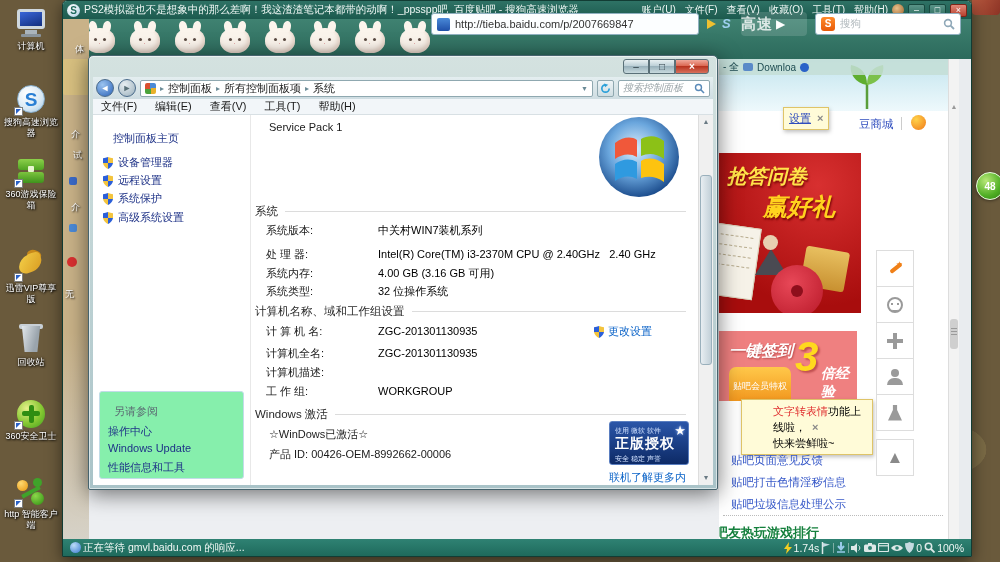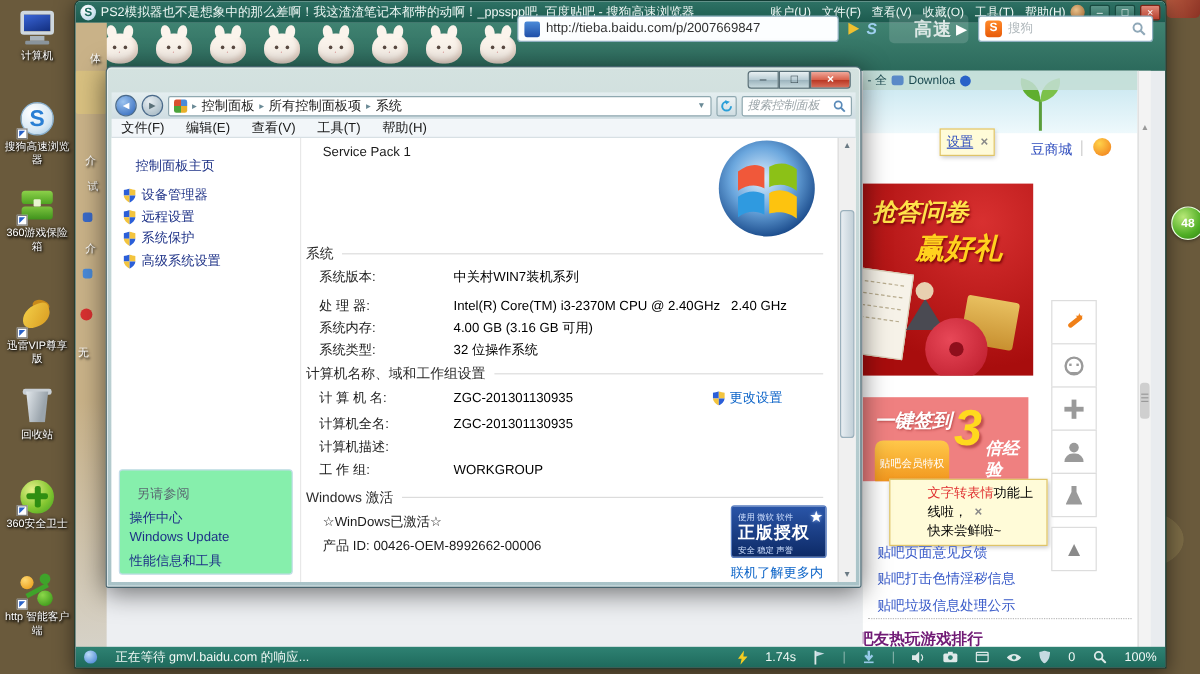--- a/index.html
+++ b/index.html
@@ -67,27 +67,27 @@
   .rabbit::before,.rabbit::after{content:"";position:absolute;top:-7px;width:8px;height:11px;background:#fbf4ec;border-radius:50% 50% 40% 40%;}
   .rabbit::before{left:4px;transform:rotate(-12deg);}
   .rabbit::after{right:4px;transform:rotate(12deg);}
   .rabbit .f{position:absolute;left:9px;top:10px;width:3px;height:3px;background:#5a4a42;border-radius:50%;box-shadow:9px 0 0 #5a4a42,4px 4px 0 -1px #e09a9a;}
 
   .addr-field{position:absolute;left:368px;top:12px;width:268px;height:22px;background:#fcfeff;border:1px solid #8fb0c0;border-radius:3px;display:flex;align-items:center;padding:0 5px;gap:5px;}
   .fav{width:13px;height:13px;border-radius:2px;background:linear-gradient(#4a8ad8,#1f4fa8);flex:none;}
   .addr-field .url{font-size:11px;color:#333;white-space:nowrap;overflow:hidden;}
   .mini-gold{position:absolute;left:644px;top:18px;width:0;height:0;border-left:9px solid #f0c030;border-top:5px solid transparent;border-bottom:5px solid transparent;}
   .mini-s{position:absolute;left:659px;top:15px;color:#9fd0f0;font-weight:bold;font-size:13px;font-style:italic;}
-  .speed-btn{position:absolute;left:678px;top:11px;width:66px;height:24px;background:rgba(255,255,255,.14);border-radius:4px;display:flex;align-items:center;justify-content:flex-end;gap:3px;color:rgba(255,255,255,.8);font-size:15px;font-weight:bold;letter-spacing:1px;}
+  .speed-btn{position:absolute;left:678px;top:11px;width:66px;height:24px;background:rgba(255,255,255,.14);border-radius:4px;display:flex;align-items:center;justify-content:flex-start;gap:3px;color:rgba(255,255,255,.8);font-size:15px;font-weight:bold;letter-spacing:1px;}
   .speed-btn .play{font-size:12px;color:#fff;}
   .search-box{position:absolute;left:752px;top:12px;width:146px;height:22px;background:#fff;border:1px solid #8fb0c0;border-radius:3px;display:flex;align-items:center;padding:0 5px;gap:5px;}
   .sbadge{width:14px;height:14px;border-radius:3px;background:linear-gradient(#ff8a2a,#e85a08);color:#fff;font-size:10px;font-weight:bold;text-align:center;line-height:14px;flex:none;}
   .search-box .ph{flex:1;font-size:10.5px;color:#b0b8bc;}
 
-  .b-status{position:absolute;left:0;bottom:0;right:0;height:17px;background:linear-gradient(#2f8273,#1e6a5c);display:flex;align-items:center;padding:0 7px;gap:15px;color:#f0f8f5;font-size:10.5px;}
+  .b-status{position:absolute;left:0;bottom:0;right:0;height:17px;background:linear-gradient(#2f8273,#1e6a5c);display:flex;align-items:center;padding:0 7px;gap:2px;color:#f0f8f5;font-size:10.5px;}
   .spin{width:11px;height:11px;border-radius:50%;background:radial-gradient(circle at 35% 30%,#bcdcf8,#3a7ad0);flex:none;}
   .b-status .load{flex:1;white-space:nowrap;overflow:hidden;}
   .sico{display:inline-flex;align-items:center;flex:none;opacity:.95;}
   .sep-v{width:1px;height:10px;background:rgba(255,255,255,.4);flex:none;}
 
   
   .page-bottom{position:absolute;left:26px;top:430px;width:630px;height:110px;background:#edeff2;}
   .strip{position:absolute;left:0;top:18px;width:26px;height:522px;background:linear-gradient(#c9b288 60%,#d6d2c8);overflow:hidden;}
   .strip .pl{position:absolute;color:#fff;font-size:9px;text-shadow:1px 1px 2px #000;}
   .blob{position:absolute;border-radius:2px;}
@@ -119,21 +119,21 @@
   .ban2{position:absolute;left:0;top:272px;width:138px;height:70px;background:#ef8080;overflow:hidden;cursor:pointer;}
   .ban2 .m{position:absolute;left:10px;top:10px;font-size:16px;font-weight:bold;font-style:italic;color:#fff;text-shadow:1px 1px 2px #b84848;}
   .ban2 .bdg{position:absolute;left:10px;top:36px;background:linear-gradient(#ffc84a,#f09018);color:#fff;font-size:9px;padding:13px 4px;border-radius:7px;}
   .ban2 .big{position:absolute;left:76px;top:2px;font-size:42px;font-weight:bold;font-style:italic;color:#ffd91e;text-shadow:2px 2px 2px #c05050;}
   .ban2 .suf{position:absolute;left:102px;top:34px;font-size:14px;font-weight:bold;font-style:italic;color:#fff;}
 
   .tip2{position:absolute;left:22px;top:340px;width:132px;line-height:16px;padding-left:31px;}
   .tip2 .hl{color:#e03030;}
   .plinks{position:absolute;left:12px;font-size:11.5px;color:#3658c8;cursor:pointer;white-space:nowrap;}
   .dotline{position:absolute;left:4px;top:456px;width:220px;border-top:1px dotted #bbb;}
-  .pfoot{position:absolute;left:-4px;top:465px;font-size:13px;font-weight:bold;color:#701a75;white-space:nowrap;text-align:center;}
+  .pfoot{position:absolute;left:-4px;top:465px;font-size:13px;font-weight:bold;color:#15803d;white-space:nowrap;text-align:center;}
 
   .vtools{position:absolute;left:157px;top:192px;width:38px;}
   .vbox{width:38px;height:37px;background:#fff;border:1px solid #ddd;margin-top:-1px;display:flex;align-items:center;justify-content:center;cursor:pointer;}
   .wand{position:relative;width:18px;height:18px;}
   .wand i{position:absolute;left:3px;top:6px;width:14px;height:4px;background:#f08018;transform:rotate(-38deg);border-radius:2px;}
   .wand b{position:absolute;right:1px;top:0;color:#f08018;font-size:8px;}
   .smiley{width:16px;height:16px;border:2px solid #9a9a9a;border-radius:50%;position:relative;}
   .smiley::before{content:"";position:absolute;left:2px;top:4px;width:2px;height:2px;background:#9a9a9a;box-shadow:6px 0 0 #9a9a9a;}
   .smiley::after{content:"";position:absolute;left:3px;top:8px;width:6px;height:3px;border-bottom:2px solid #9a9a9a;border-radius:50%;}
   .plus{position:relative;width:16px;height:16px;}

